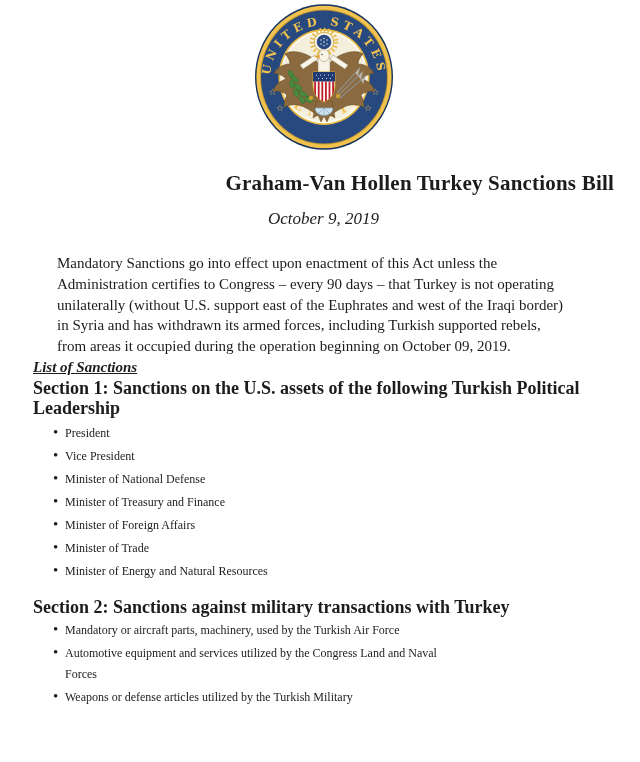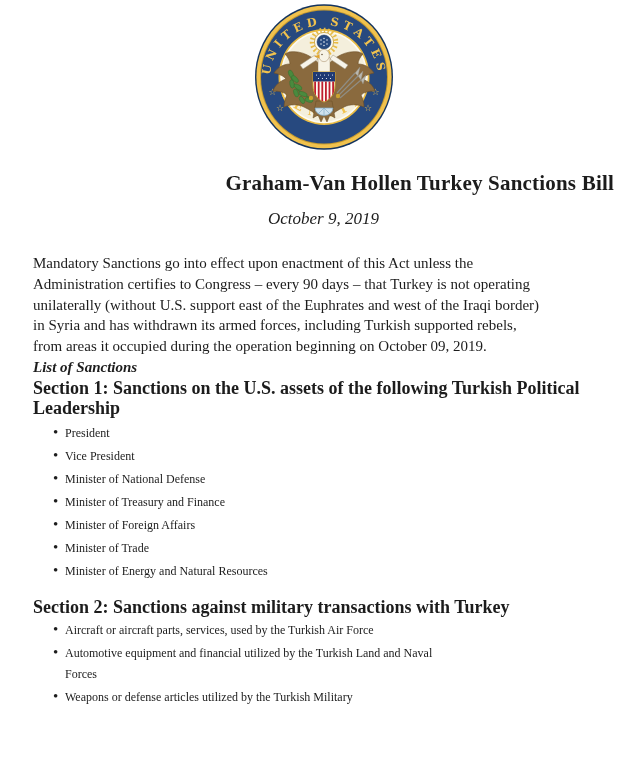--- a/index.html
+++ b/index.html
@@ -20,25 +20,25 @@
   }
   .doc-date {
     margin-top: 13px;
     font-size: 17px; font-style: italic; text-align: center;
   }
 
   .bodytext {
     font-size: 15px; line-height: 20.8px;
     white-space: pre-line; margin: 0;
   }
-  .intro { margin-top: 24px; }
+  .intro { margin-top: 24px; margin-left: 24px; }
 
   .list-label {
     font-size: 15px; line-height: 20.6px;
-    font-weight: 700; font-style: italic; 
+    font-weight: 700; font-style: italic; text-decoration: underline;
   }
   .sec-heading {
     font-size: 18px; line-height: 20.8px; font-weight: 700;
     white-space: pre-line;
   }
   .sec2 { margin-top: 14px; }
 
   ul.bullets {
     list-style: none;
     margin: 3px 0 0 0; padding: 0 0 0 20px;
@@ -202,19 +202,19 @@
     <li>Vice President</li>
     <li>Minister of National Defense</li>
     <li>Minister of Treasury and Finance</li>
     <li>Minister of Foreign Affairs</li>
     <li>Minister of Trade</li>
     <li>Minister of Energy and Natural Resources</li>
   </ul>
 
   <div class="sec-heading sec2">Section 2: Sanctions against military transactions with Turkey</div>
   <ul class="bullets bullets2">
-    <li>Aircraft or aircraft parts, services, used by the Turkish Air Force</li>
-    <li>Automotive equipment and financial utilized by the Turkish Land and Naval
+    <li>Mandatory or aircraft parts, machinery, used by the Turkish Air Force</li>
+    <li>Automotive equipment and services utilized by the Congress Land and Naval
 Forces</li>
     <li>Weapons or defense articles utilized by the Turkish Military</li>
   </ul>
 
 </div>
 
 </body></html>

